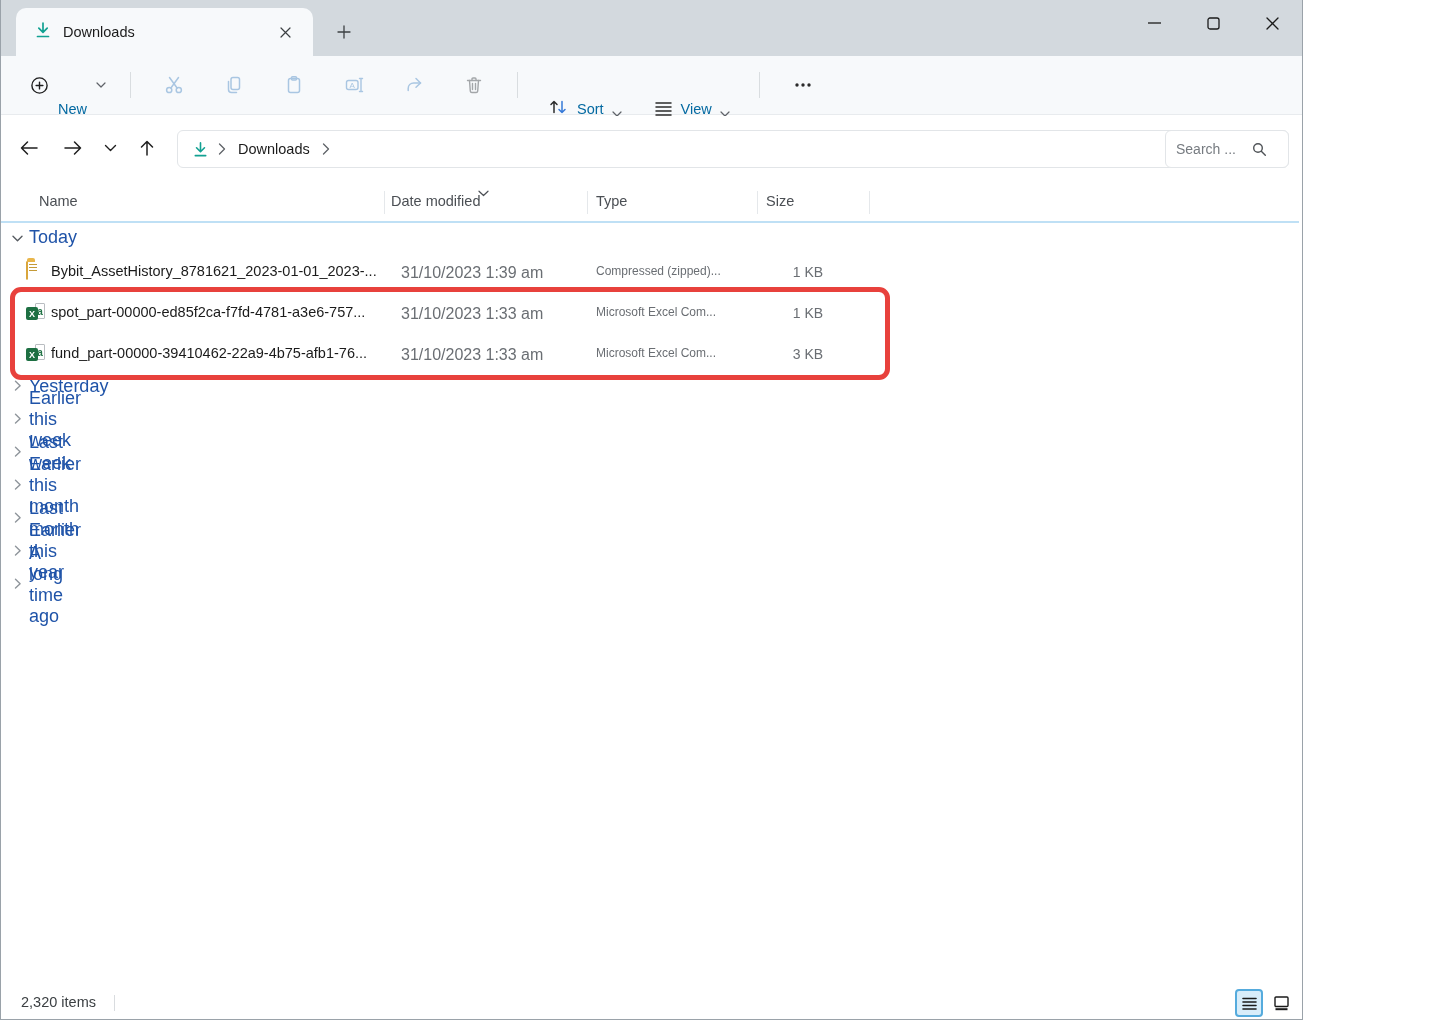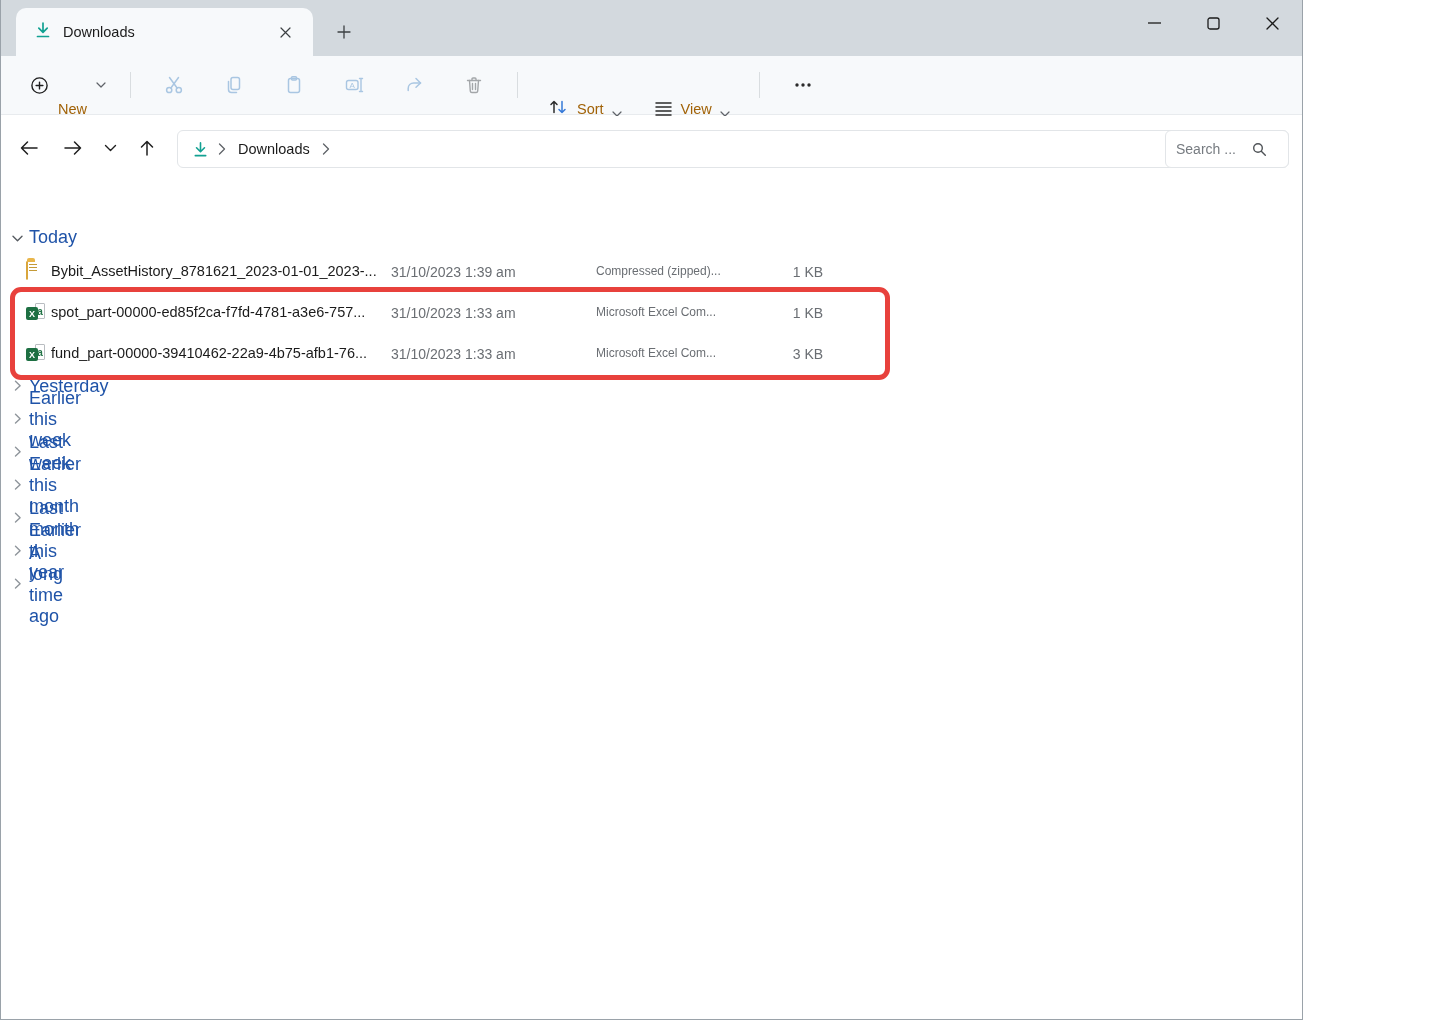--- a/index.html
+++ b/index.html
@@ -16,21 +16,21 @@
   .tab-close { margin-left:auto; width:28px; height:28px; border-radius:4px; display:flex; align-items:center; justify-content:center; }
   .newtab-btn { position:absolute; left:326px; top:18px; width:34px; height:28px; border-radius:4px;
                 display:flex; align-items:center; justify-content:center; }
   .win-controls { position:absolute; right:0; top:0; display:flex; height:46px; }
   .win-btn { width:59px; height:46px; display:flex; align-items:center; justify-content:center; }
 
   
   .toolbar { position:absolute; top:56px; left:0; right:0; height:59px; background:#f7f9fb;
              border-bottom:1px solid #e8ebee; display:flex; align-items:center; }
   .tb-new { margin-left:18px; display:flex; align-items:center; gap:9px; padding:8px 11px; border-radius:4px; }
-  .tb-label { font-size:14.5px; color:#a16207;margin-top:48px; }
+  .tb-label { font-size:14.5px; color:#0369a1;margin-top:48px; }
   .tb-sep { width:1px; height:26px; background:#d9dde0; margin:0 13px; }
   .tb-icon-btn { width:40px; height:36px; margin:0 10px; display:flex; align-items:center; justify-content:center; border-radius:4px; }
   .tb-drop { display:flex; align-items:flex-end; gap:8px; padding:8px 10px; border-radius:4px; margin:0 6px; }
 
   
   .navbar { position:absolute; top:116px; left:0; right:0; height:66px; background:#fff; }
   .nav-btn { position:absolute; top:14px; width:36px; height:36px; display:flex; align-items:center; justify-content:center; border-radius:4px; }
   .addressbar { position:absolute; left:176px; top:14px; width:1112px; height:38px; background:#fff;
                 border:1px solid #e2e5e8; border-radius:6px; display:flex; align-items:center; padding:0 10px; }
   .crumb { display:flex; align-items:center; gap:9px; padding:0 4px; }
@@ -51,21 +51,21 @@
 
   
   .filelist { position:absolute; top:224px; left:0; right:0; }
   .group-row { position:absolute; left:0; height:27px; display:flex; align-items:center; }
   .group-chevron { position:absolute; left:11px; }
   .group-label { position:absolute; left:28px; font-size:18px; color:#1f53a8; }
   .today-underline { position:absolute; left:0; right:3px; top:27px; height:2px; background:#a9d4ee; }
 
   .file-row { position:absolute; left:0; right:0; height:41px; }
   .cell-name { position:absolute; left:50px; top:11px; font-size:14.5px; color:#1b1b1b; white-space:nowrap; }
-  .cell-date { position:absolute; left:390px; top:12px; font-size:14px; color:#6a6e73; white-space:nowrap; }
+  .cell-date { position:absolute; left:400px; top:12px; font-size:16px; color:#6a6e73; white-space:nowrap; }
   .cell-type { position:absolute; left:595px; top:12px; font-size:12px; color:#6a6e73; white-space:nowrap; }
   .cell-size { position:absolute; left:756px; top:12px; width:102px; text-align:center; font-size:14px; color:#6a6e73; }
   .row-icon { position:absolute; left:25px; top:10px; width:20px; height:20px; }
 
   
   .zipfolder { position:relative; width:20px; height:15px; margin-top:3px; border-radius:2px;
                background:linear-gradient(180deg,#f7dd8b 0%,#f0c455 55%,#e9b43e 100%); border:1px solid #d9a63c; }
   .zipfolder::before { content:""; position:absolute; top:-4px; left:0; width:8px; height:4px;
                        background:#e9b64b; border-radius:2px 2px 0 0; }
   .zipfolder::after { content:""; position:absolute; left:2px; top:2px; width:8px; height:9px;
@@ -275,20 +275,36 @@
 
     <div class="searchbox">
       <input type="text" placeholder="Search ..." style="">
       <svg width="15" height="15" viewBox="0 0 15 15" fill="none" stroke="#4f5357" stroke-width="1.4" stroke-linecap="round">
           <circle cx="6" cy="6" r="4.3"></circle>
           <path d="m9.3 9.3 4 4"></path>
         </svg>
     </div>
   </div>
 
+  <div class="colheader">
+    <span class="col-label" style="left:38px;">Name</span>
+    <span class="col-sort-chevron">
+      <svg width="11" height="7" viewBox="0 0 11 7" fill="none" stroke="#4b4f54" stroke-width="1.2" stroke-linecap="round" stroke-linejoin="round">
+          <path d="m1 1.2 4.5 4.3L10 1.2"></path>
+        </svg>
+    </span>
+    <span class="col-label" style="left:390px;">Date modified</span>
+    <span class="col-label" style="left:595px;">Type</span>
+    <span class="col-label" style="left:765px;">Size</span>
+    <span class="col-sep" style="left:383px;"></span>
+    <span class="col-sep" style="left:586px;"></span>
+    <span class="col-sep" style="left:756px;"></span>
+    <span class="col-sep" style="left:868px;"></span>
+    <span class="header-underline"></span>
+  </div>
 
   <div class="filelist">
 
     <div class="group-row" style="top:0;">
       <span class="group-chevron">
         <svg width="11" height="8" viewBox="0 0 11 8" fill="none" stroke="#565b61" stroke-width="1.4" stroke-linecap="round" stroke-linejoin="round">
             <path d="m1 1.3 4.5 4.4L10 1.3"></path>
           </svg>
       </span>
       <span class="group-label">Today</span>
@@ -362,14 +378,31 @@
     <div class="group-row" style="top:347px;">
       <span class="group-chevron" style="left:13px;"><svg width="8" height="12" viewBox="0 0 8 12" fill="none" stroke="#8f959b" stroke-width="1.4" stroke-linecap="round" stroke-linejoin="round">
             <path d="m1.5 1.3 4.6 4.4-4.6 4.4"></path>
           </svg></span>
       <span class="group-label">A long time ago</span>
     </div>
   </div>
 
   <div class="annotation-box"></div>
 
+  <div class="statusbar">
+    <span class="items-count">2,320 items</span>
+    <span class="status-sep"></span>
+    <div class="view-toggles">
+      <div class="vt-btn active">
+        <svg width="15" height="13" viewBox="0 0 15 13">
+            <path d="M1 1.5h13M1 5h13M1 8.5h13M1 12h13" stroke="#1b1b1b" stroke-width="1.6" stroke-linecap="round"></path>
+          </svg>
+      </div>
+      <div class="vt-btn">
+        <svg width="17" height="16" viewBox="0 0 17 16" fill="none">
+            <rect x="2" y="2" width="13" height="9.5" rx="1" stroke="#1b1b1b" stroke-width="1.4"></rect>
+            <path d="M2.5 14.2h12" stroke="#1b1b1b" stroke-width="2"></path>
+          </svg>
+      </div>
+    </div>
+  </div>
 
 </div>
 
 </body></html>

